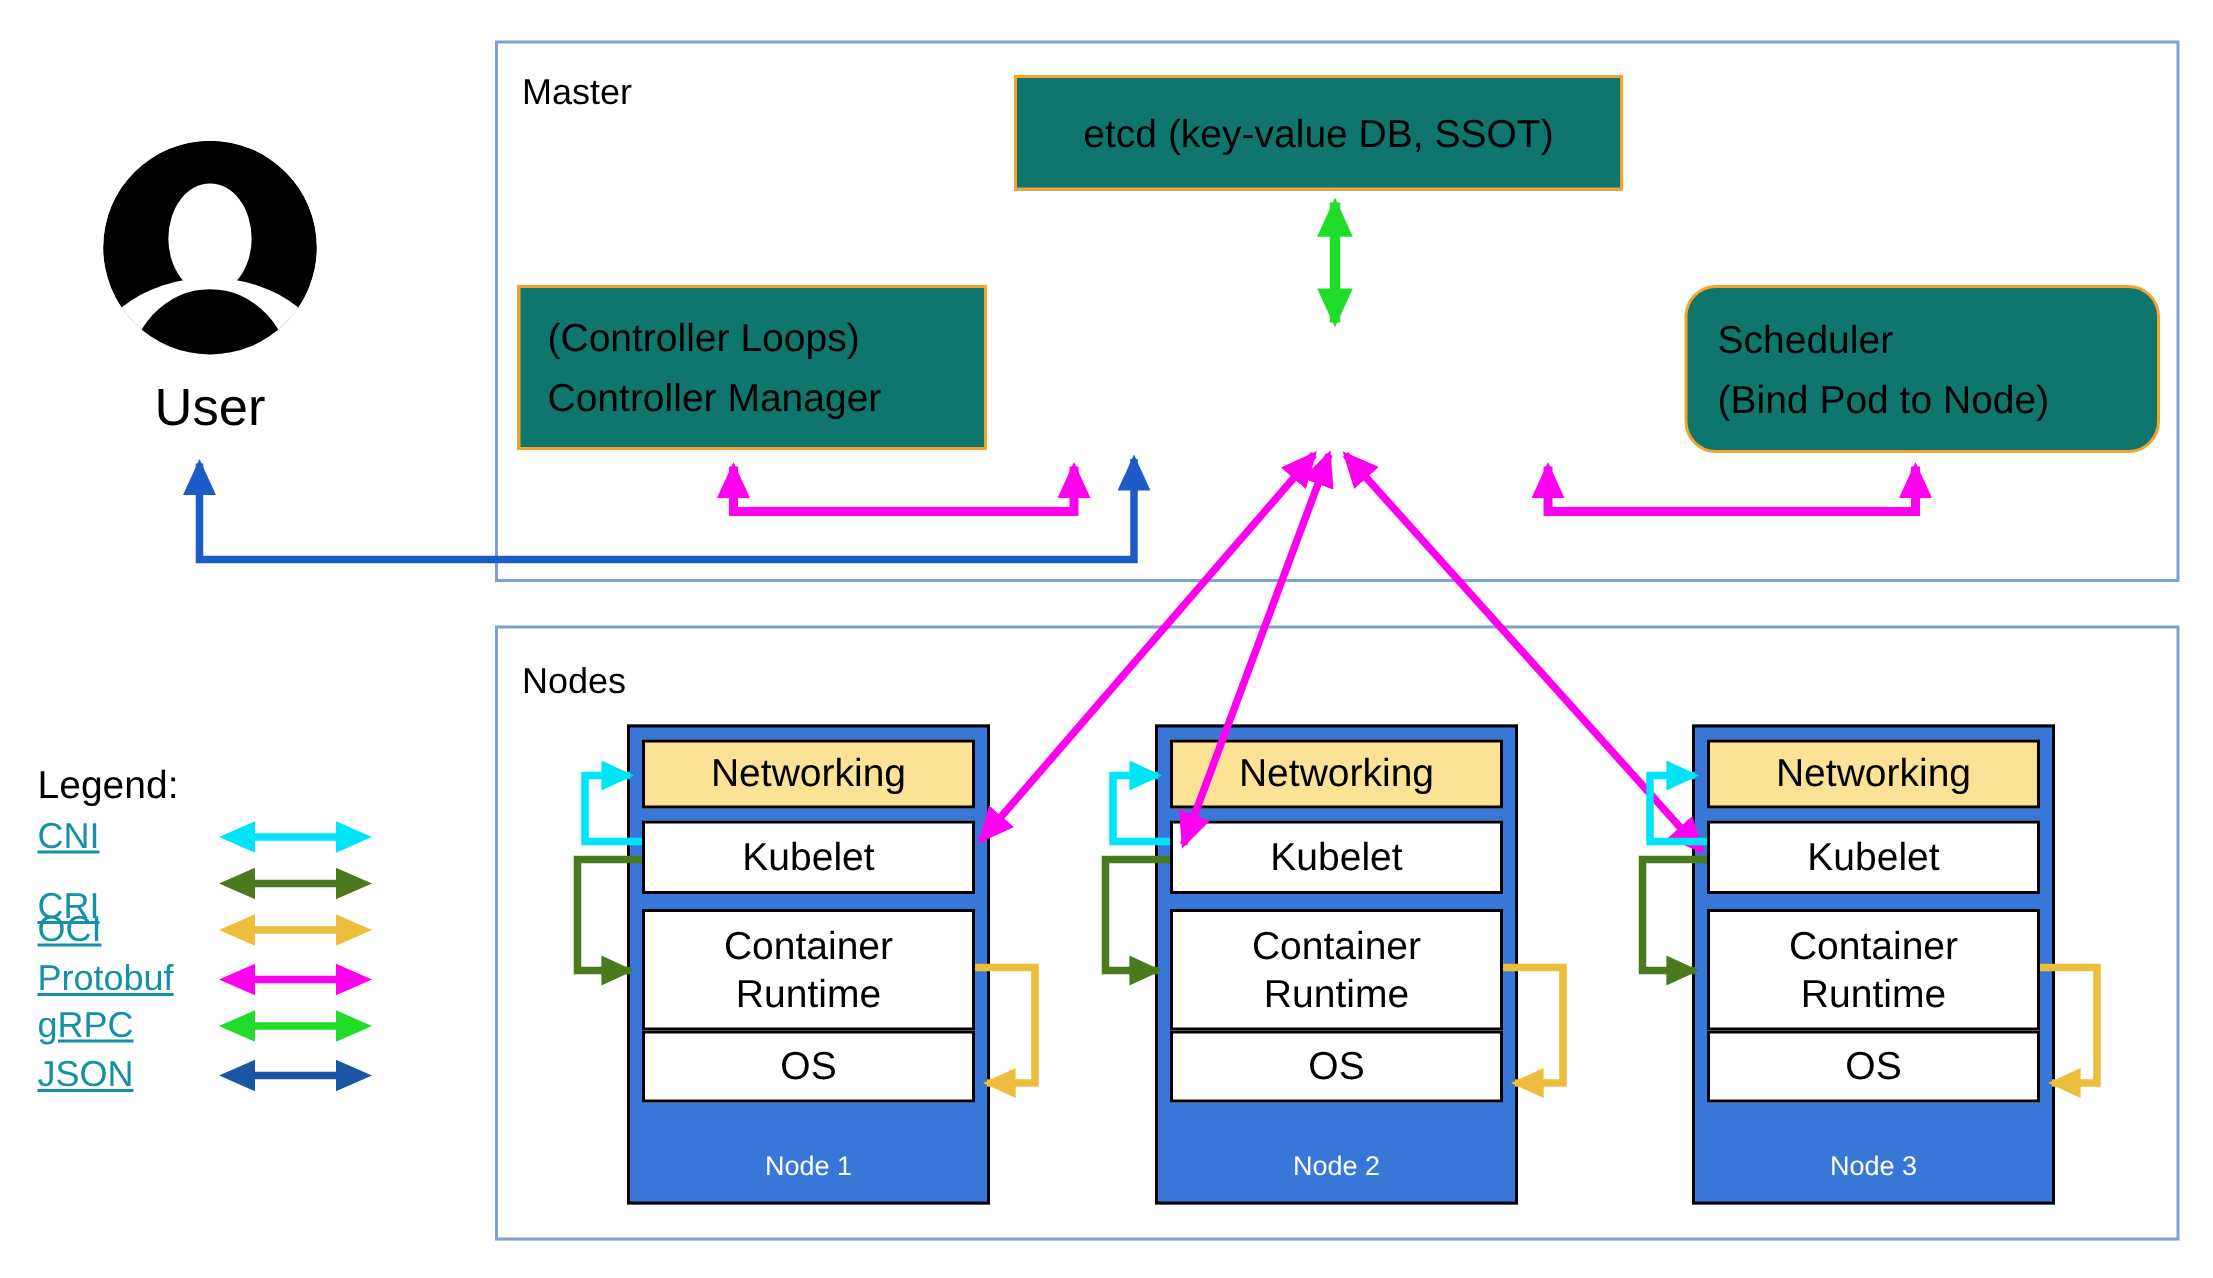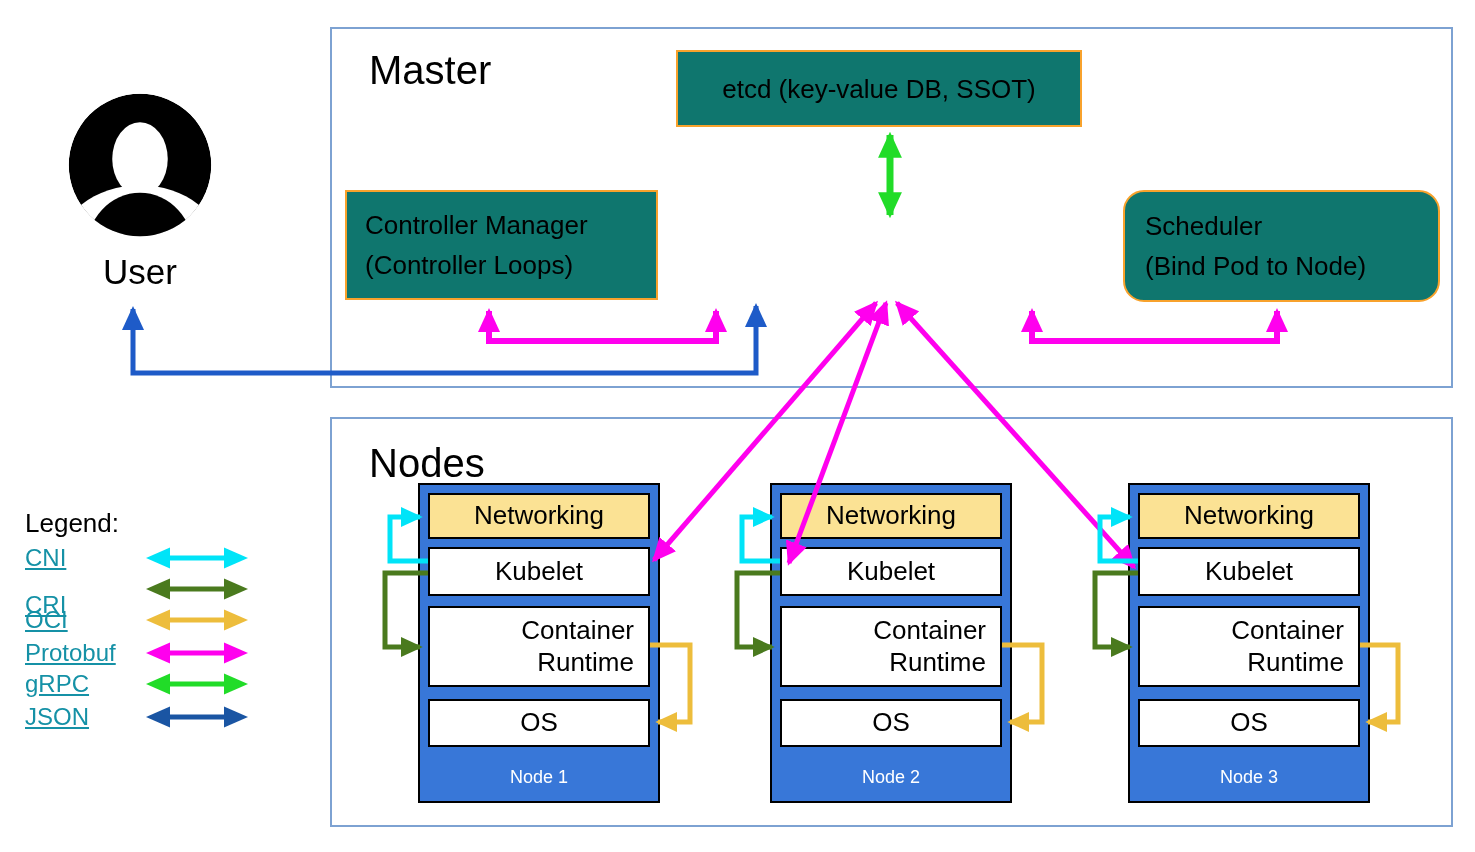--- a/index.html
+++ b/index.html
@@ -3,37 +3,37 @@
 <meta charset="utf-8">
 <style>
   html,body{margin:0;padding:0;background:#fff;}
   #stage{
     position:relative;width:1475px;height:852px;background:#ffffff;overflow:hidden;
     font-family:"Liberation Sans","DejaVu Sans",sans-serif;color:#000;
   }
   .abs{position:absolute;}
   
   .frame{position:absolute;border:2px solid var(--c-frame-border,#7da2d2);box-sizing:border-box;background:transparent;}
-  .frame-title{position:absolute;font-size:40px;color:#000;margin-left:21px;}
+  .frame-title{position:absolute;font-size:24px;color:#000;}
   
   .obox{position:absolute;border:2px solid var(--c-orange-border,#f8a22c);background:#0f766e;box-sizing:border-box;
         display:flex;flex-direction:column;align-items:center;justify-content:center;font-size:26px;line-height:40px;}
   .obox.left-align{align-items:flex-start;}
   
   .user-label{position:absolute;left:65px;top:252px;width:150px;text-align:center;font-size:35px;}
   
   .node{position:absolute;top:483px;width:242px;height:320px;background:var(--c-node-fill,#3877d8);
         border:2px solid #000;box-sizing:border-box;}
   .layer{margin:0 8px;background:#fff;border:2px solid #000;box-sizing:border-box;
          display:flex;align-items:center;justify-content:center;text-align:center;
          font-size:26px;line-height:1.22;color:#000;}
   .layer.networking{margin-top:8px;height:46px;background:var(--c-networking-fill,#fbe294);}
   .layer.kubelet{margin-top:8px;height:49px;}
-  .layer.runtime{margin-top:10px;height:81px;padding:0 14px;text-align:right;}
-  .layer.os{margin-top:12px;height:48px;}
+  .layer.runtime{margin-top:10px;height:81px;padding:0 14px;}
+  .layer.os{height:48px;}
   .node-name{position:absolute;left:0;right:0;bottom:13px;text-align:center;
              color:var(--c-node-label-text,#fff);font-size:18px;}
   
   .legend-title{position:absolute;left:25px;top:508px;font-size:26px;color:#000;}
   .legend-label{position:absolute;left:25px;font-size:24px;line-height:32px;
                 color:var(--c-legend-link,#1591a6);text-decoration:underline;cursor:pointer;}
   .legend-arrow{position:absolute;left:146px;width:102px;height:22px;}
   .legend-arrow svg{display:block;width:102px;height:22px;}
   
   #arrows{position:absolute;left:0;top:0;width:1475px;height:852px;pointer-events:none;z-index:6;}
@@ -64,22 +64,22 @@
     </g>
   </svg>
   <div class="user-label">User</div>
 
   <div class="obox" style="left:676px;top:50px;width:406px;height:77px;">
     <div>etcd (key-value DB, SSOT)</div>
   </div>
 
 
   <div class="obox left-align" style="left:345px;top:190px;width:313px;height:110px;padding-left:18px;">
+    <div>(Controller Loops)</div>
     <div>Controller Manager</div>
-    <div>(Controller Loops)</div>
   </div>
 
   <div class="obox left-align" style="left:1123px;top:190px;width:317px;height:112px;padding-left:20px;border-radius:21px;">
     <div>Scheduler</div>
     <div>(Bind Pod to Node)</div>
   </div>
 
   <div class="node" style="left:418px;">
     <div class="layer networking">Networking</div>
     <div class="layer kubelet">Kubelet</div>

